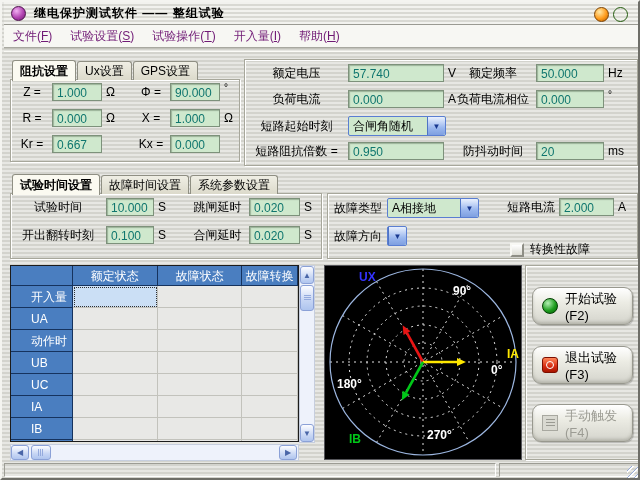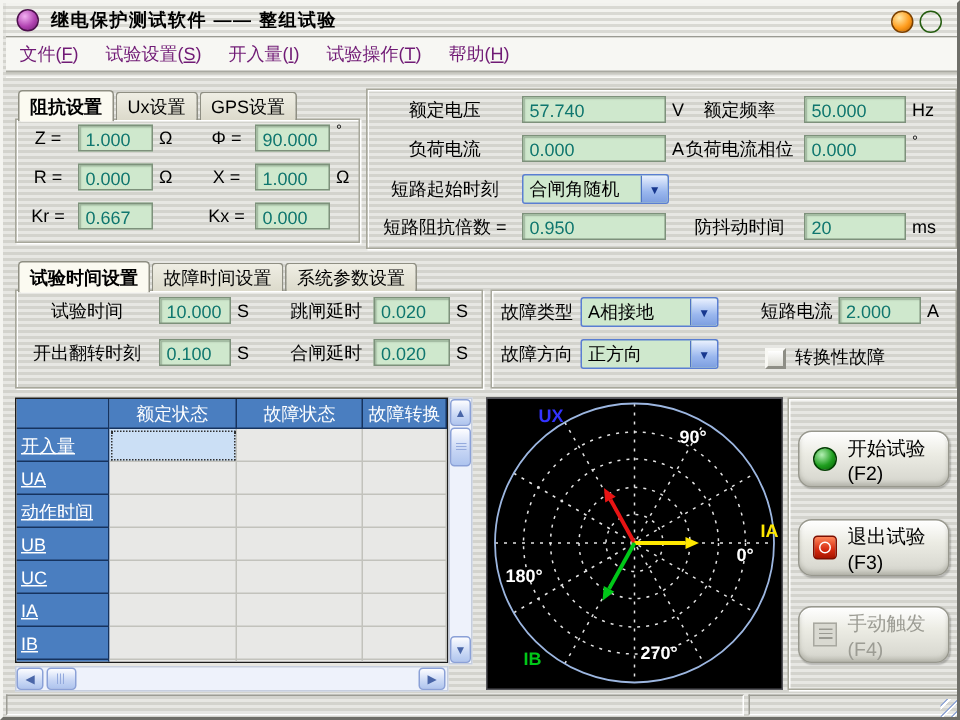--- a/index.html
+++ b/index.html
@@ -51,22 +51,22 @@
   .tgrid{position:absolute;left:8px;top:263px;width:289px;height:177px;overflow:hidden;
     border:1px solid #1c1c1c;box-sizing:border-box;background:#e8e8e6;}
   .thead{display:flex;height:20px;}
   .tcorner{width:62px;background:#4a7ec0;border-right:1px solid #16335e;border-bottom:1px solid #16335e;box-sizing:border-box;}
   .th{background:#4a7ec0;color:#fff;font-size:12px;text-align:center;line-height:20px;
     border-right:1px solid #16335e;border-bottom:1px solid #16335e;box-sizing:border-box;}
   .th.c1,.tcell.c1{width:86px;}
   .th.c2,.tcell.c2{width:85px;}
   .th.c3,.tcell.c3{width:56px;}
   .trow{display:flex;height:22px;}
-  .rlabel{width:62px;background:#4a7ec0;color:#fff;font-size:12px;line-height:22px;padding-left:3px;
-    border-right:1px solid #16335e;border-bottom:1px solid #16335e;box-sizing:border-box;text-decoration:underline;}
+  .rlabel{width:62px;background:#4a7ec0;color:#fff;font-size:12px;line-height:22px;padding-left:20px;
+    border-right:1px solid #16335e;border-bottom:1px solid #16335e;box-sizing:border-box;}
   .tcell{background:#e8e8e6;border-right:1px solid #c2c2bc;border-bottom:1px solid #c2c2bc;box-sizing:border-box;}
   .tcell.selected{background:#cbdff5;outline:1px dotted #303030;outline-offset:-2px;}
   
   .sb-btn{position:absolute;background:linear-gradient(#fdfdff,#cbd9f5 60%,#b0c5ee);
     border:1px solid #8ba1d7;border-radius:3px;color:#4a66a8;font-size:8px;
     display:flex;align-items:center;justify-content:center;box-sizing:border-box;}
   .sb-track-v{position:absolute;left:297px;top:263px;width:16px;height:178px;background:#eef2fb;
     border:1px solid #c6cede;box-sizing:border-box;}
   .sb-track-h{position:absolute;left:8px;top:442px;width:289px;height:17px;background:#eef2fb;
     border:1px solid #c6cede;box-sizing:border-box;}
@@ -112,22 +112,22 @@
     <span class="title-text">继电保护测试软件 —— 整组试验</span>
     <span class="win-controls">
       <span class="orb orb-orange"></span>
       <span class="orb orb-green"></span>
     </span>
   </div>
 
   <div class="menubar">
     <span class="menu-item"><span>文件(</span><span class="hotkey">F</span><span>)</span></span>
     <span class="menu-item"><span>试验设置(</span><span class="hotkey">S</span><span>)</span></span>
+    <span class="menu-item"><span>试验操作(</span><span class="hotkey">T</span><span>)</span></span>
     <span class="menu-item"><span>开入量(</span><span class="hotkey">I</span><span>)</span></span>
-    <span class="menu-item"><span>试验操作(</span><span class="hotkey">T</span><span>)</span></span>
     <span class="menu-item"><span>帮助(</span><span class="hotkey">H</span><span>)</span></span>
   </div>
   <div class="menu-sep"></div>
 
   <div class="tabstrip" style="left:10px;top:58px;">
     <span class="tab active">阻抗设置</span>
     <span class="tab">Ux设置</span>
     <span class="tab">GPS设置</span>
   </div>
   <div class="groupbox" style="left:8px;top:77px;width:228px;height:81px;"></div>
@@ -235,25 +235,24 @@
     </span>
   </div>
   <div class="field" style="left:505px;top:196px;">
     <span class="flabel" style="width:48px">短路电流</span>
     <span class="fbox" style="width:55px">2.000</span>
     <span class="funit">A</span>
   </div>
   <div class="field" style="left:331px;top:224px;">
     <span class="flabel" style="width:50px">故障方向</span>
     <span class="combo">
-      <span class="cval" style="width:64px">正方向</span>
       <span class="combo-btn">▼</span>
     </span>
   </div>
-  <div class="field" style="left:508px;top:228px;">
+  <div class="field" style="left:508px;top:239px;">
     <span class="checkbox"></span>
     <span class="cblabel">转换性故障</span>
   </div>
 
   <div class="tgrid">
     <div class="thead">
       <div class="tcorner"></div>
       <div class="th c1">额定状态</div>
       <div class="th c2">故障状态</div>
       <div class="th c3">故障转换</div>

